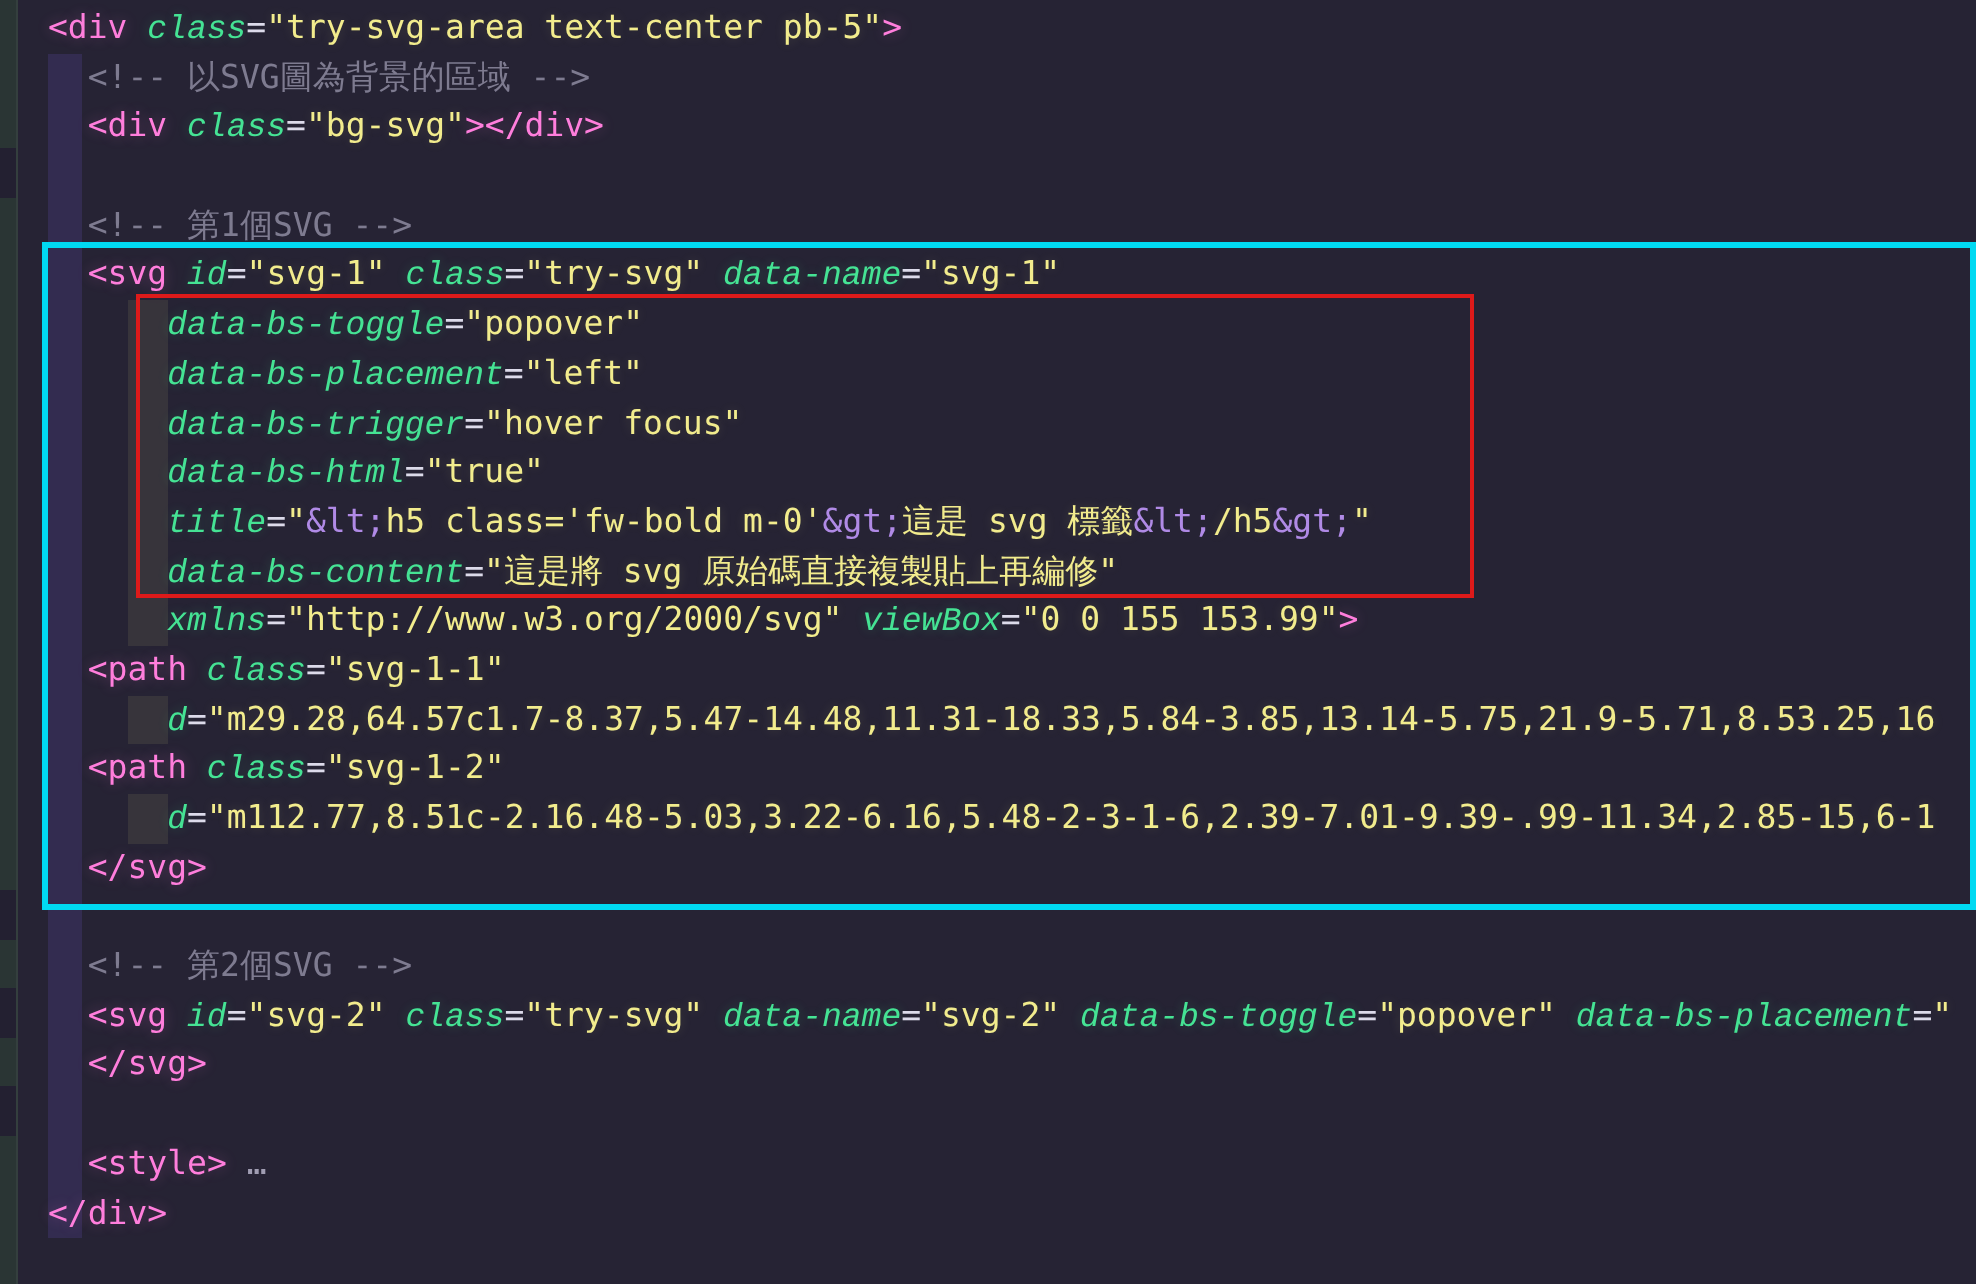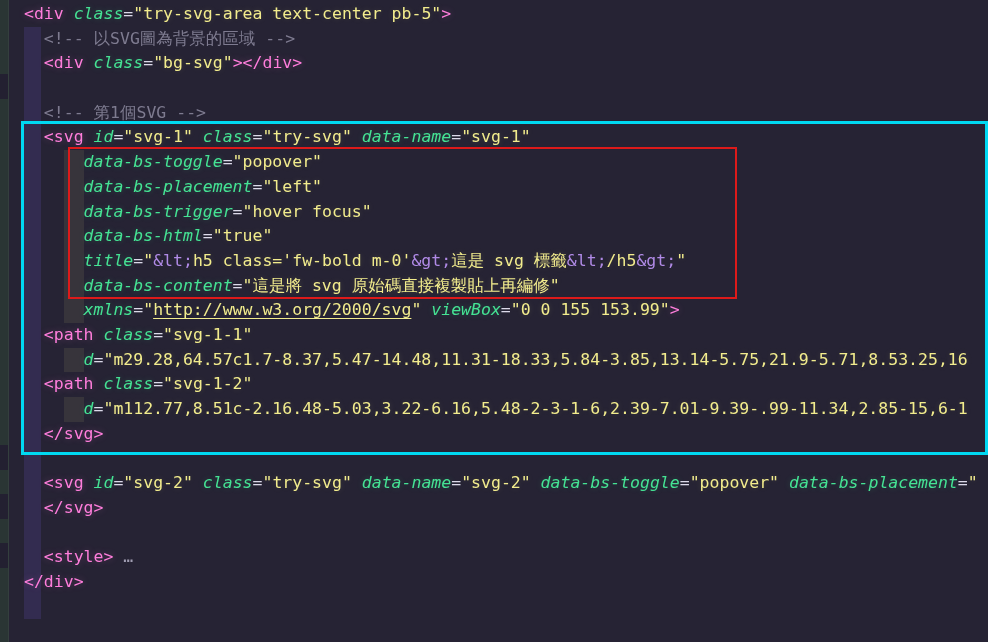--- a/index.html
+++ b/index.html
@@ -33,26 +33,26 @@
     white-space:pre;
     padding-left:24px;
     box-sizing:border-box;
   }
   .band3{
     position:absolute;left:64px;top:0;width:20px;height:100%;
     background:var(--c-indent_band_3);
   }
   .ind{display:inline-block;height:1px;vertical-align:baseline;}
   .tok-tag {color:var(--c-tag);text-shadow:0 0 7px rgba(255,126,220,0.28);margin-top:32px;}
-  .tok-attr{color:var(--c-attr);font-style:italic;text-shadow:0 0 6px rgba(69,227,148,0.22);}
+  .tok-attr{color:var(--c-attr);font-style:italic;text-shadow:0 0 6px rgba(69,227,148,0.22);font-family:Liberation Mono, monospace;}
   .tok-eq  {color:var(--c-equals);}
   .tok-str {color:var(--c-string);text-shadow:0 0 6px rgba(242,236,141,0.15);}
   .tok-ent {color:var(--c-entity);text-align:center;}
   .tok-com {color:var(--c-comment);}
-  .tok-link{color:var(--c-string);text-decoration:underline;text-underline-offset:3px;}
+  .tok-link{color:var(--c-string);text-underline-offset:3px;}
   .tok-fold{color:var(--c-fold);}
   
   .annotation{position:absolute;z-index:5;pointer-events:none;background:transparent;}
   .annotation.cyan{
     left:21px;top:121px;width:961px;height:328px;
     border:3px solid var(--c-highlight_cyan,#00d9f2);
   }
   .annotation.red{
     left:68px;top:147px;width:665px;height:148px;
     border:2px solid var(--c-highlight_red,#dd1a1a);
@@ -82,20 +82,21 @@
       <div class="line"><div class="band3"></div><span class="ind" style="width: 59.58px;"></span><span class="tok-attr">data-bs-html</span><span class="tok-eq">=</span><span class="tok-str">"true"</span></div>
       <div class="line"><div class="band3"></div><span class="ind" style="width: 59.58px;"></span><span class="tok-attr">title</span><span class="tok-eq">=</span><span class="tok-str">"</span><span class="tok-ent">&amp;lt;</span><span class="tok-str">h5 class='fw-bold m-0'</span><span class="tok-ent">&amp;gt;</span><span class="tok-str">這是 svg 標籤</span><span class="tok-ent">&amp;lt;</span><span class="tok-str">/h5</span><span class="tok-ent">&amp;gt;</span><span class="tok-str">"</span></div>
       <div class="line"><div class="band3"></div><span class="ind" style="width: 59.58px;"></span><span class="tok-attr">data-bs-content</span><span class="tok-eq">=</span><span class="tok-str">"這是將 svg 原始碼直接複製貼上再編修"</span></div>
       <div class="line"><div class="band3"></div><span class="ind" style="width: 59.58px;"></span><span class="tok-attr">xmlns</span><span class="tok-eq">=</span><span class="tok-str">"</span><span class="tok-link">http://www.w3.org/2000/svg</span><span class="tok-str">"</span><span class="tok-attr"> viewBox</span><span class="tok-eq">=</span><span class="tok-str">"0 0 155 153.99"</span><span class="tok-tag">&gt;</span></div>
       <div class="line"><span class="ind" style="width: 19.86px;"></span><span class="tok-tag">&lt;path</span><span class="tok-attr"> class</span><span class="tok-eq">=</span><span class="tok-str">"svg-1-1"</span></div>
       <div class="line"><div class="band3"></div><span class="ind" style="width: 59.58px;"></span><span class="tok-attr">d</span><span class="tok-eq">=</span><span class="tok-str">"m29.28,64.57c1.7-8.37,5.47-14.48,11.31-18.33,5.84-3.85,13.14-5.75,21.9-5.71,8.53.25,16</span></div>
       <div class="line"><span class="ind" style="width: 19.86px;"></span><span class="tok-tag">&lt;path</span><span class="tok-attr"> class</span><span class="tok-eq">=</span><span class="tok-str">"svg-1-2"</span></div>
       <div class="line"><div class="band3"></div><span class="ind" style="width: 59.58px;"></span><span class="tok-attr">d</span><span class="tok-eq">=</span><span class="tok-str">"m112.77,8.51c-2.16.48-5.03,3.22-6.16,5.48-2-3-1-6,2.39-7.01-9.39-.99-11.34,2.85-15,6-1</span></div>
       <div class="line"><span class="ind" style="width: 19.86px;"></span><span class="tok-tag">&lt;/svg&gt;</span></div>
       <div class="line"></div>
+      <div class="line"><span class="ind" style="width: 19.86px;"></span><span class="tok-com">&lt;!-- 第2個SVG --&gt;</span></div>
       <div class="line"><span class="ind" style="width: 19.86px;"></span><span class="tok-tag">&lt;svg</span><span class="tok-attr"> id</span><span class="tok-eq">=</span><span class="tok-str">"svg-2"</span><span class="tok-attr"> class</span><span class="tok-eq">=</span><span class="tok-str">"try-svg"</span><span class="tok-attr"> data-name</span><span class="tok-eq">=</span><span class="tok-str">"svg-2"</span><span class="tok-attr"> data-bs-toggle</span><span class="tok-eq">=</span><span class="tok-str">"popover"</span><span class="tok-attr"> data-bs-placement</span><span class="tok-eq">=</span><span class="tok-str">"</span></div>
       <div class="line"><span class="ind" style="width: 19.86px;"></span><span class="tok-tag">&lt;/svg&gt;</span></div>
       <div class="line"></div>
       <div class="line"><span class="ind" style="width: 19.86px;"></span><span class="tok-tag">&lt;style&gt;</span><span class="tok-fold"> …</span></div>
       <div class="line"><span class="tok-tag">&lt;/div&gt;</span></div>
     </div>
   <div class="annotation cyan"></div>
   <div class="annotation red"></div>
 </div>
 

